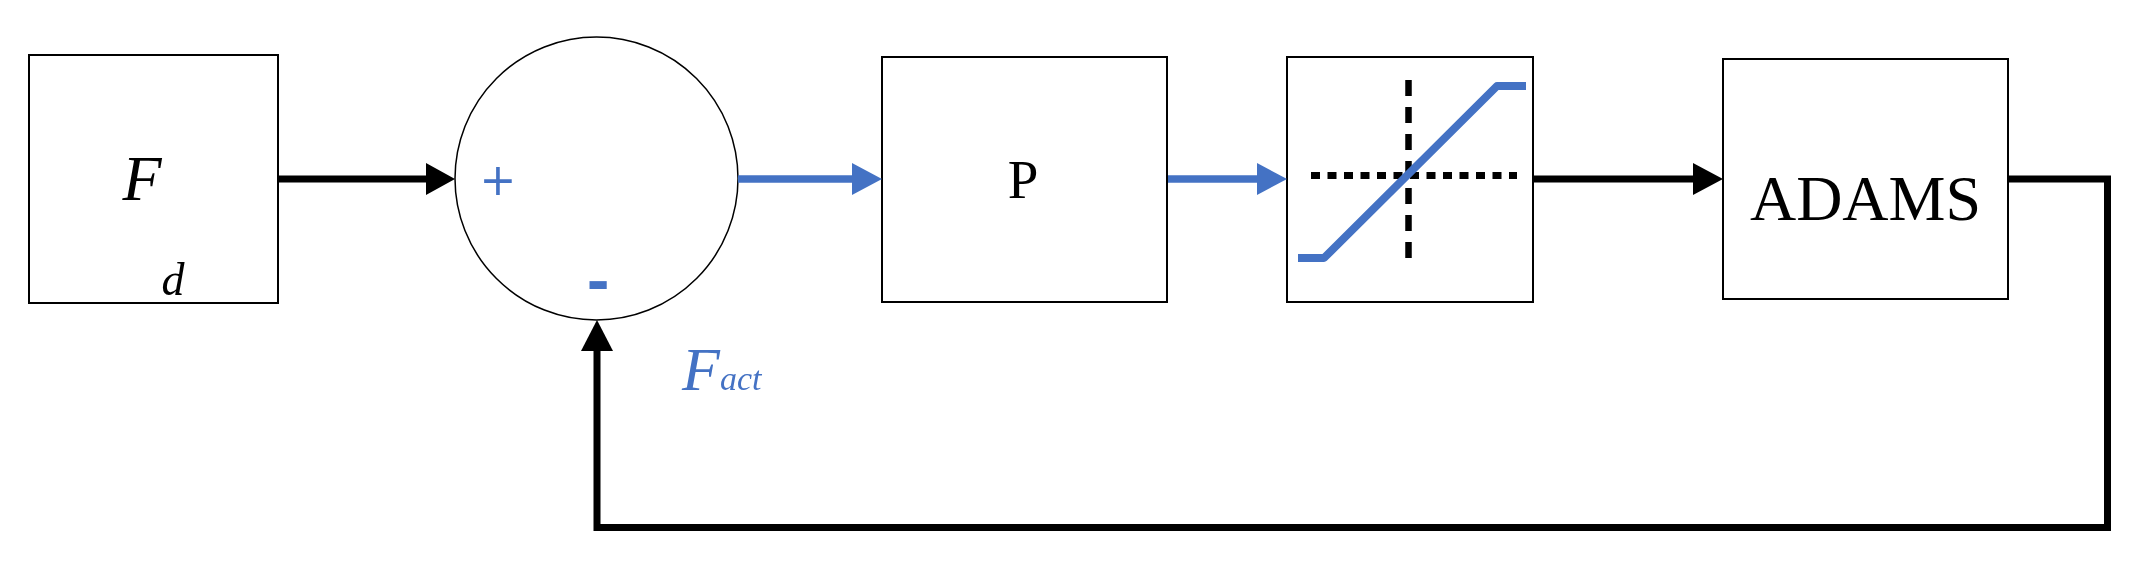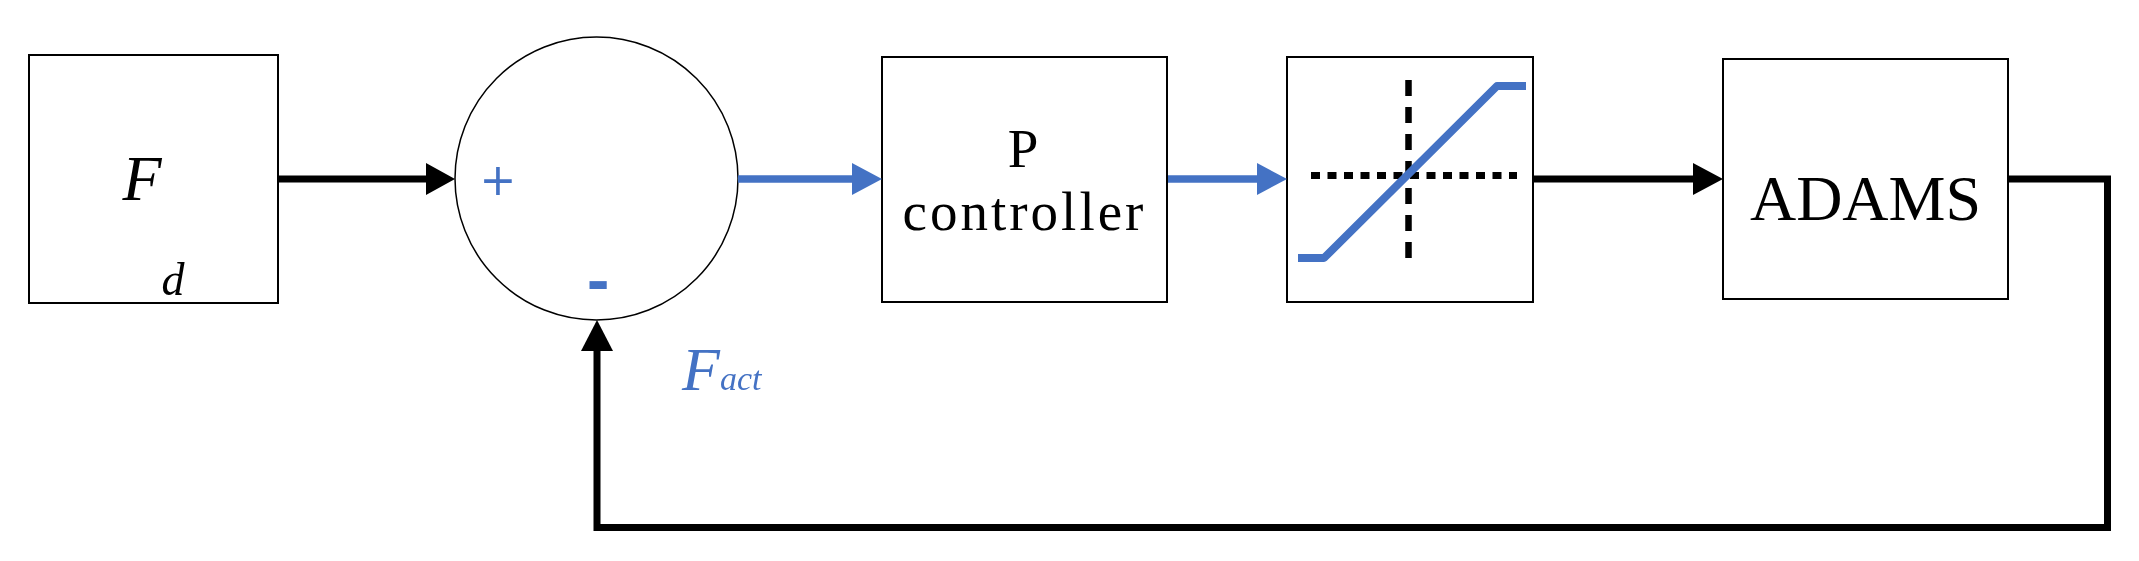--- a/index.html
+++ b/index.html
@@ -135,21 +135,20 @@
     </g>
   </svg>
 
   <div class="label fd-label">
     <span>F</span>
       <span class="sub">d</span>
   </div>
 
   <div class="label p-label">
     <div>P</div>
-    <div>controller</div>
   </div>
 
   <div class="label adams-label">
     <div>ADAMS</div>
   </div>
 
   <div class="sign plus-sign">+</div>
   <div class="sign minus-sign">-</div>
 
   <div class="fact-label">

